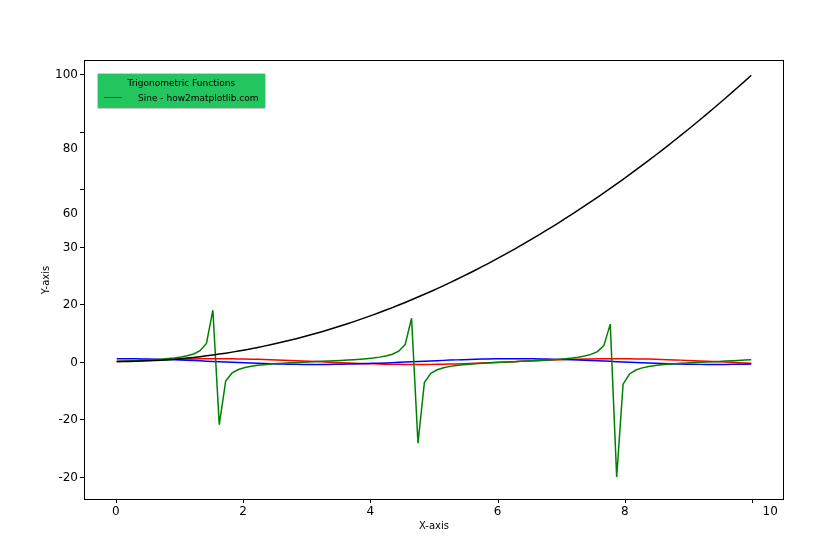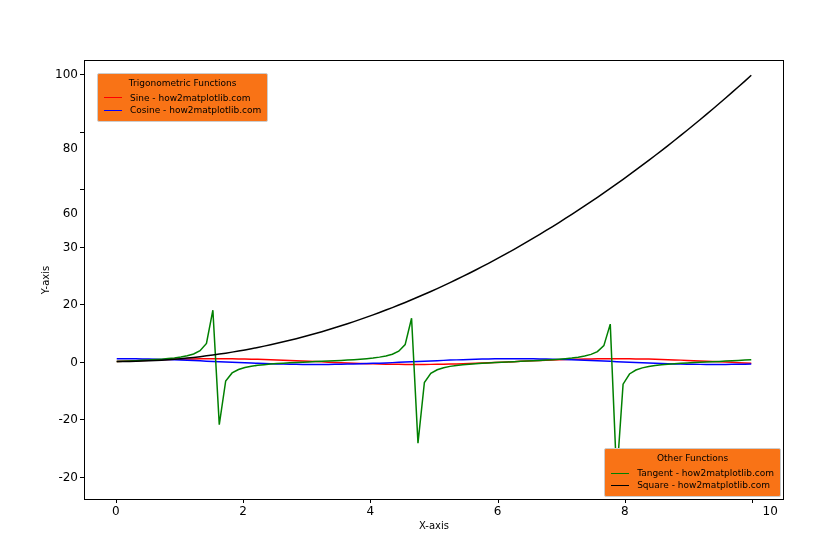--- a/index.html
+++ b/index.html
@@ -71,36 +71,36 @@
 
   .tick-mark-x, .tick-mark-y {
     position: absolute;
     background: #000;
   }
   .tick-mark-x { width: 1px; height: 4px; top: 499px; }
   .tick-mark-y { height: 1px; width: 4px; left: 80px; }
 
   .legend {
     position: absolute;
-    background: #f97316;
+    background: #22c55e;
     border: 1px solid #ccc;
     border-radius: 2px;
     padding: 3px 6px 4px 6px;
     font-size: 9px;
     line-height: 1.4;
   }
   .legend .legend-title {
     text-align: center;
     font-size: 9px;
     margin-bottom: 2px;
   }
   .legend-row {
     display: flex;
     align-items: center;
-    gap: 8px;
+    gap: 16px;
   }
   .legend-swatch {
     width: 18px;
     height: 0;
     border-top: 1.5px solid;
   }
   #legend1 { left: 96px; top: 72px; }
   #legend2 { right: 58px; bottom: 62px; } 
 </style>
 </head>
@@ -121,37 +121,22 @@
         <path d="M31.82 301.96 L38.25 301.67 L44.67 301.37 L51.10 301.06 L57.53 300.73 L63.96 300.37 L70.39 299.97 L76.81 299.50 L83.24 298.95 L89.67 298.27 L96.10 297.38 L102.53 296.15 L108.95 294.29 L115.38 291.05 L121.81 283.75 L128.24 250.33 L134.66 365.31 L141.09 321.47 L147.52 313.35 L153.95 309.88 L160.38 307.92 L166.80 306.65 L173.23 305.73 L179.66 305.03 L186.09 304.47 L192.52 304.00 L198.94 303.59 L205.37 303.23 L211.80 302.89 L218.23 302.58 L224.66 302.28 L231.08 301.99 L237.51 301.70 L243.94 301.40 L250.37 301.09 L256.80 300.77 L263.22 300.41 L269.65 300.01 L276.08 299.55 L282.51 299.01 L288.93 298.35 L295.36 297.48 L301.79 296.30 L308.22 294.52 L314.65 291.49 L321.07 284.89 L327.50 258.40 L333.93 383.89 L340.36 322.96 L346.79 313.86 L353.21 310.14 L359.64 308.08 L366.07 306.76 L372.50 305.81 L378.93 305.10 L385.35 304.52 L391.78 304.04 L398.21 303.63 L404.64 303.26 L411.07 302.93 L417.49 302.61 L423.92 302.31 L430.35 302.02 L436.78 301.73 L443.20 301.43 L449.63 301.13 L456.06 300.80 L462.49 300.45 L468.92 300.05 L475.34 299.60 L481.77 299.07 L488.20 298.42 L494.63 297.58 L501.06 296.44 L507.48 294.74 L513.91 291.89 L520.34 285.90 L526.77 264.30 L533.20 417.87 L539.62 324.70 L546.05 314.42 L552.48 310.42 L558.91 308.25 L565.34 306.87 L571.76 305.90 L578.19 305.16 L584.62 304.58 L591.05 304.09 L597.47 303.67 L603.90 303.30 L610.33 302.96 L616.76 302.64 L623.19 302.34 L629.61 302.05 L636.04 301.76 L642.47 301.46 L648.90 301.16 L655.33 300.83 L661.75 300.48 L668.18 300.10 " stroke="#008000" stroke-width="1.5" fill="none" clip-path="url(#clip)"></path>
         <path d="M31.82 301.96 L38.25 301.93 L44.67 301.84 L51.10 301.70 L57.53 301.49 L63.96 301.23 L70.39 300.90 L76.81 300.52 L83.24 300.08 L89.67 299.58 L96.10 299.03 L102.53 298.41 L108.95 297.74 L115.38 297.00 L121.81 296.21 L128.24 295.36 L134.66 294.45 L141.09 293.48 L147.52 292.45 L153.95 291.37 L160.38 290.22 L166.80 289.02 L173.23 287.76 L179.66 286.44 L186.09 285.06 L192.52 283.62 L198.94 282.13 L205.37 280.57 L211.80 278.96 L218.23 277.28 L224.66 275.55 L231.08 273.76 L237.51 271.91 L243.94 270.01 L250.37 268.04 L256.80 266.02 L263.22 263.93 L269.65 261.79 L276.08 259.59 L282.51 257.33 L288.93 255.01 L295.36 252.64 L301.79 250.20 L308.22 247.71 L314.65 245.15 L321.07 242.54 L327.50 239.87 L333.93 237.14 L340.36 234.36 L346.79 231.51 L353.21 228.61 L359.64 225.64 L366.07 222.62 L372.50 219.54 L378.93 216.40 L385.35 213.20 L391.78 209.94 L398.21 206.63 L404.64 203.25 L411.07 199.82 L417.49 196.33 L423.92 192.78 L430.35 189.17 L436.78 185.50 L443.20 181.78 L449.63 177.99 L456.06 174.15 L462.49 170.24 L468.92 166.28 L475.34 162.26 L481.77 158.18 L488.20 154.05 L494.63 149.85 L501.06 145.60 L507.48 141.28 L513.91 136.91 L520.34 132.48 L526.77 127.99 L533.20 123.44 L539.62 118.84 L546.05 114.17 L552.48 109.45 L558.91 104.66 L565.34 99.82 L571.76 94.92 L578.19 89.96 L584.62 84.95 L591.05 79.87 L597.47 74.74 L603.90 69.54 L610.33 64.29 L616.76 58.98 L623.19 53.61 L629.61 48.18 L636.04 42.69 L642.47 37.15 L648.90 31.54 L655.33 25.88 L661.75 20.16 L668.18 14.38 " stroke="#000000" stroke-width="1.5" fill="none" clip-path="url(#clip)"></path>
       </svg>
 
     <div class="legend" id="legend1" style="left:12px; top:12px;">
       <div class="legend-title">Trigonometric Functions</div>
       <div class="legend-row">
         <span class="legend-swatch" style="border-top-color:#ff0000"></span>
         <span>Sine - how2matplotlib.com</span>
       </div>
-      <div class="legend-row">
-        <span class="legend-swatch" style="border-top-color:#0000ff"></span>
-        <span>Cosine - how2matplotlib.com</span>
-      </div>
     </div>
 
-    <div class="legend" id="legend2" style="right:2px; bottom:2px;">
-      <div class="legend-title">Other Functions</div>
-      <div class="legend-row">
-        <span class="legend-swatch" style="border-top-color:#008000"></span>
-        <span>Tangent - how2matplotlib.com</span>
-      </div>
-      <div class="legend-row">
-        <span class="legend-swatch" style="border-top-color:#000000"></span>
-        <span>Square - how2matplotlib.com</span>
-      </div>
-    </div>
   </div>
 
   <div id="xtick-container">
       <div class="tick-label tick-x" style="left: 115.818px;">0</div>
       <div class="tick-mark-x" style="left: 115.818px;"></div>
       <div class="tick-label tick-x" style="left: 243.091px;">2</div>
       <div class="tick-mark-x" style="left: 243.091px;"></div>
       <div class="tick-label tick-x" style="left: 370.364px;">4</div>
       <div class="tick-mark-x" style="left: 370.364px;"></div>
       <div class="tick-label tick-x" style="left: 497.636px;">6</div>

